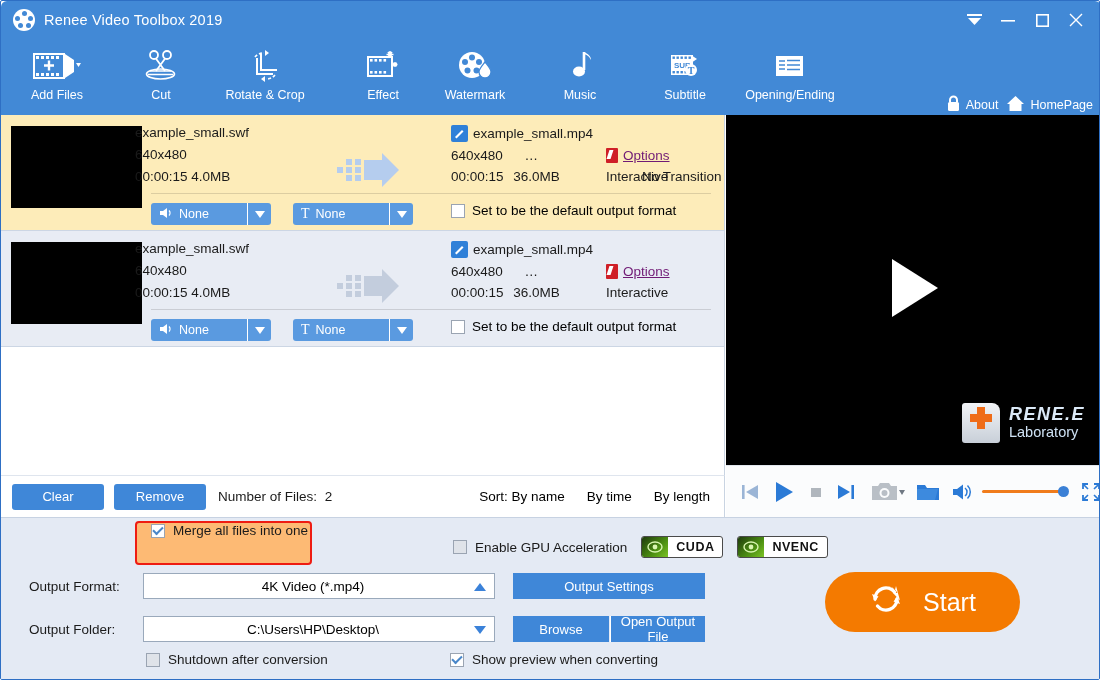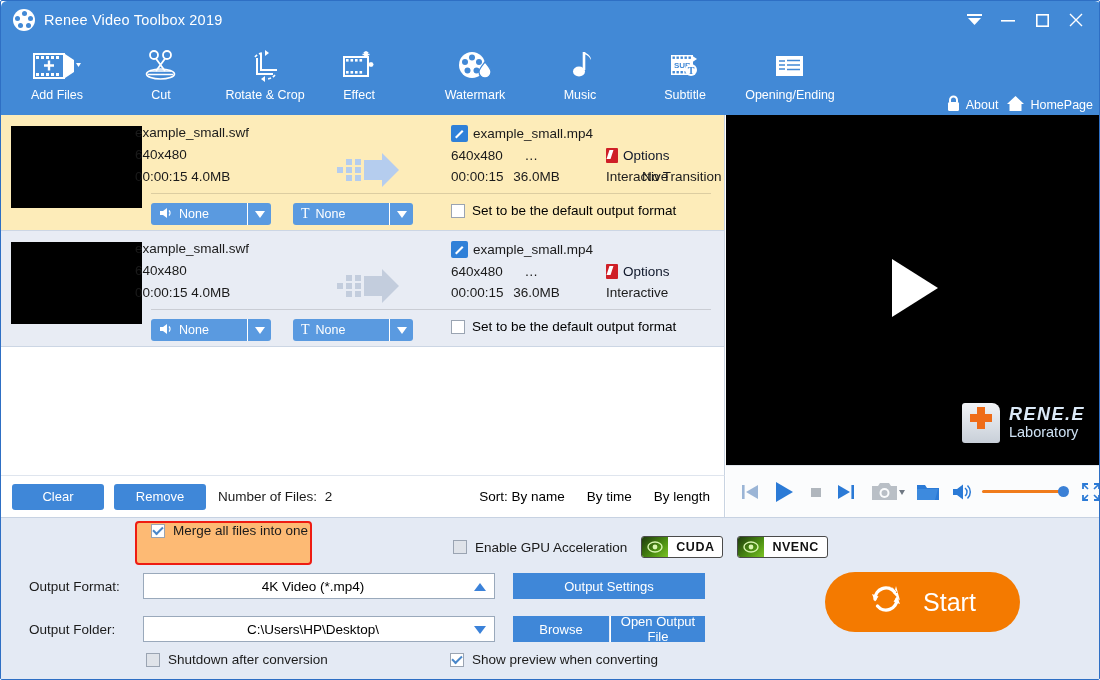--- a/index.html
+++ b/index.html
@@ -91,21 +91,21 @@
   .src-info div { margin-bottom: 7px; white-space: nowrap; }
 
   .out-info { position: absolute; left: 450px; top: 10px; font-size: 13.5px; color: #1b1b1b; }
   .out-name { display: flex; align-items: center; gap: 5px; margin-bottom: 6px; white-space: nowrap;}
   .mp4-badge {
     width: 17px; height: 17px; background: #2f80d8; border-radius: 2px;
     display: inline-flex; align-items: center; justify-content: center;
   }
   .out-line { display: flex; align-items: flex-start; margin-bottom: 6px; white-space: nowrap; }
   .out-l { width: 155px; }
-  .opt-link { color: #0f172a; cursor: pointer; }
+  .opt-link { color: #701a75; text-decoration: underline; cursor: pointer; }
   .pdf-badge {
     display: inline-block; width: 12px; height: 15px; background: #cf1f27;
     border-radius: 1px; margin-right: 5px; vertical-align: -3px; position: relative;
   }
   .pdf-badge::after{
     content:""; position:absolute; left:2px; top:2px; width:7px; height:9px;
     border-left: 4px solid #ffffff; transform: skewX(-18deg);
   }
   .overlaptext { position: relative; display: inline-block; }
   .overlaptext .b { position: absolute; left: 36px; top: 0; white-space: nowrap; }
@@ -330,21 +330,21 @@
           <path d="M16 5 v16 h16" fill="none" stroke="#fff" stroke-width="2"></path>
           <path d="M10 8 a11 11 0 0 1 9 -4" fill="none" stroke="#fff" stroke-width="1.6" stroke-dasharray="3 2"></path>
           <path d="M30 26 a11 11 0 0 1 -9 4" fill="none" stroke="#fff" stroke-width="1.6" stroke-dasharray="3 2"></path>
           <path d="M20 1 l4 3 l-4 3 Z" fill="#fff"></path>
           <path d="M20 33 l-4 -3 l4 -3 Z" fill="#fff"></path>
         </svg>
       </div>
       <div class="tlabel">Rotate &amp; Crop</div>
     </div>
 
-    <div class="tool" style="left:302px">
+    <div class="tool" style="left:326px">
       <div class="ticon">
         <svg width="40" height="34" viewBox="0 0 40 34">
           <rect x="5" y="8" width="24" height="19" fill="none" stroke="#fff" stroke-width="2"></rect>
           <g fill="#fff">
             <rect x="7" y="10" width="2.6" height="2.6"></rect>
               <rect x="11.5" y="10" width="2.6" height="2.6"></rect>
             <rect x="16" y="10" width="2.6" height="2.6"></rect>
               <rect x="20.5" y="10" width="2.6" height="2.6"></rect>
             <rect x="7" y="22" width="2.6" height="2.6"></rect>
               <rect x="11.5" y="22" width="2.6" height="2.6"></rect>

